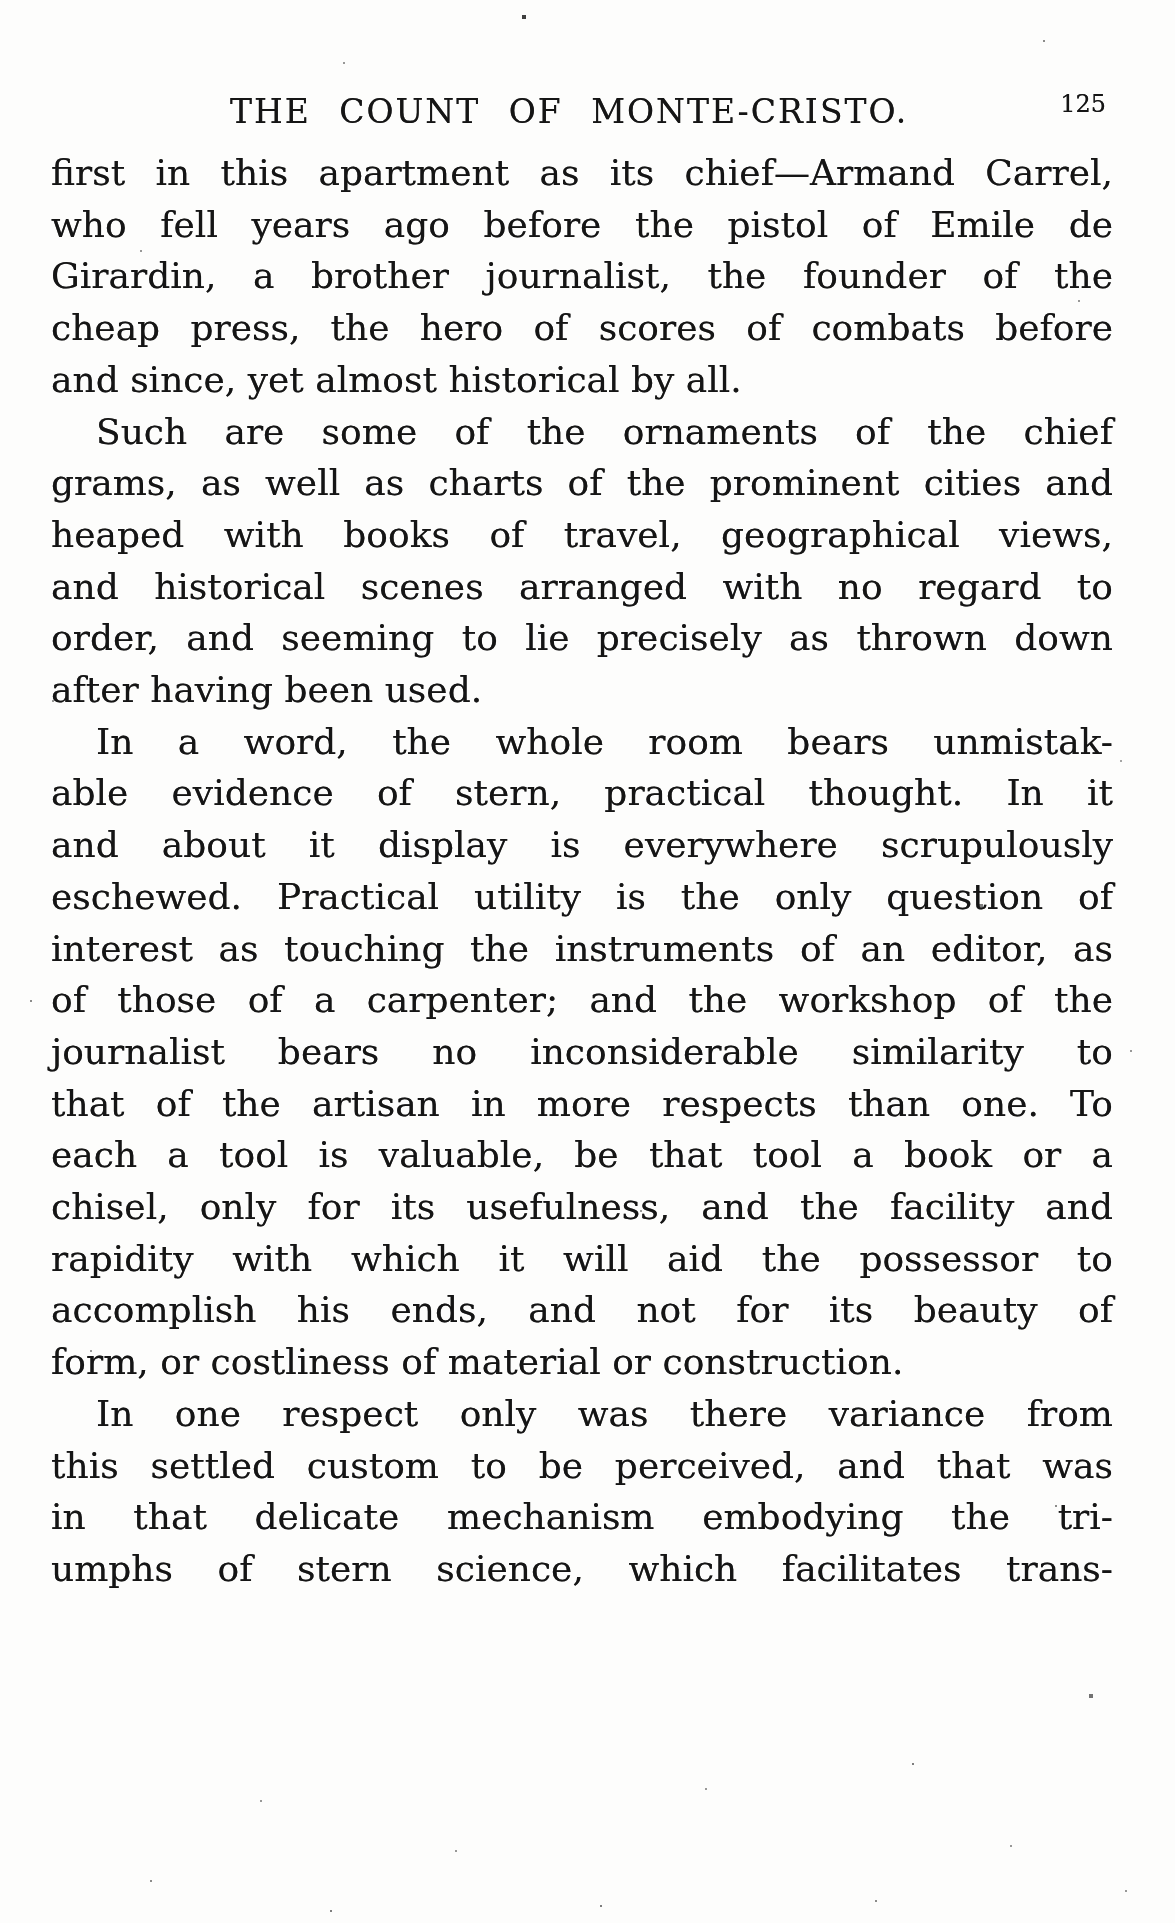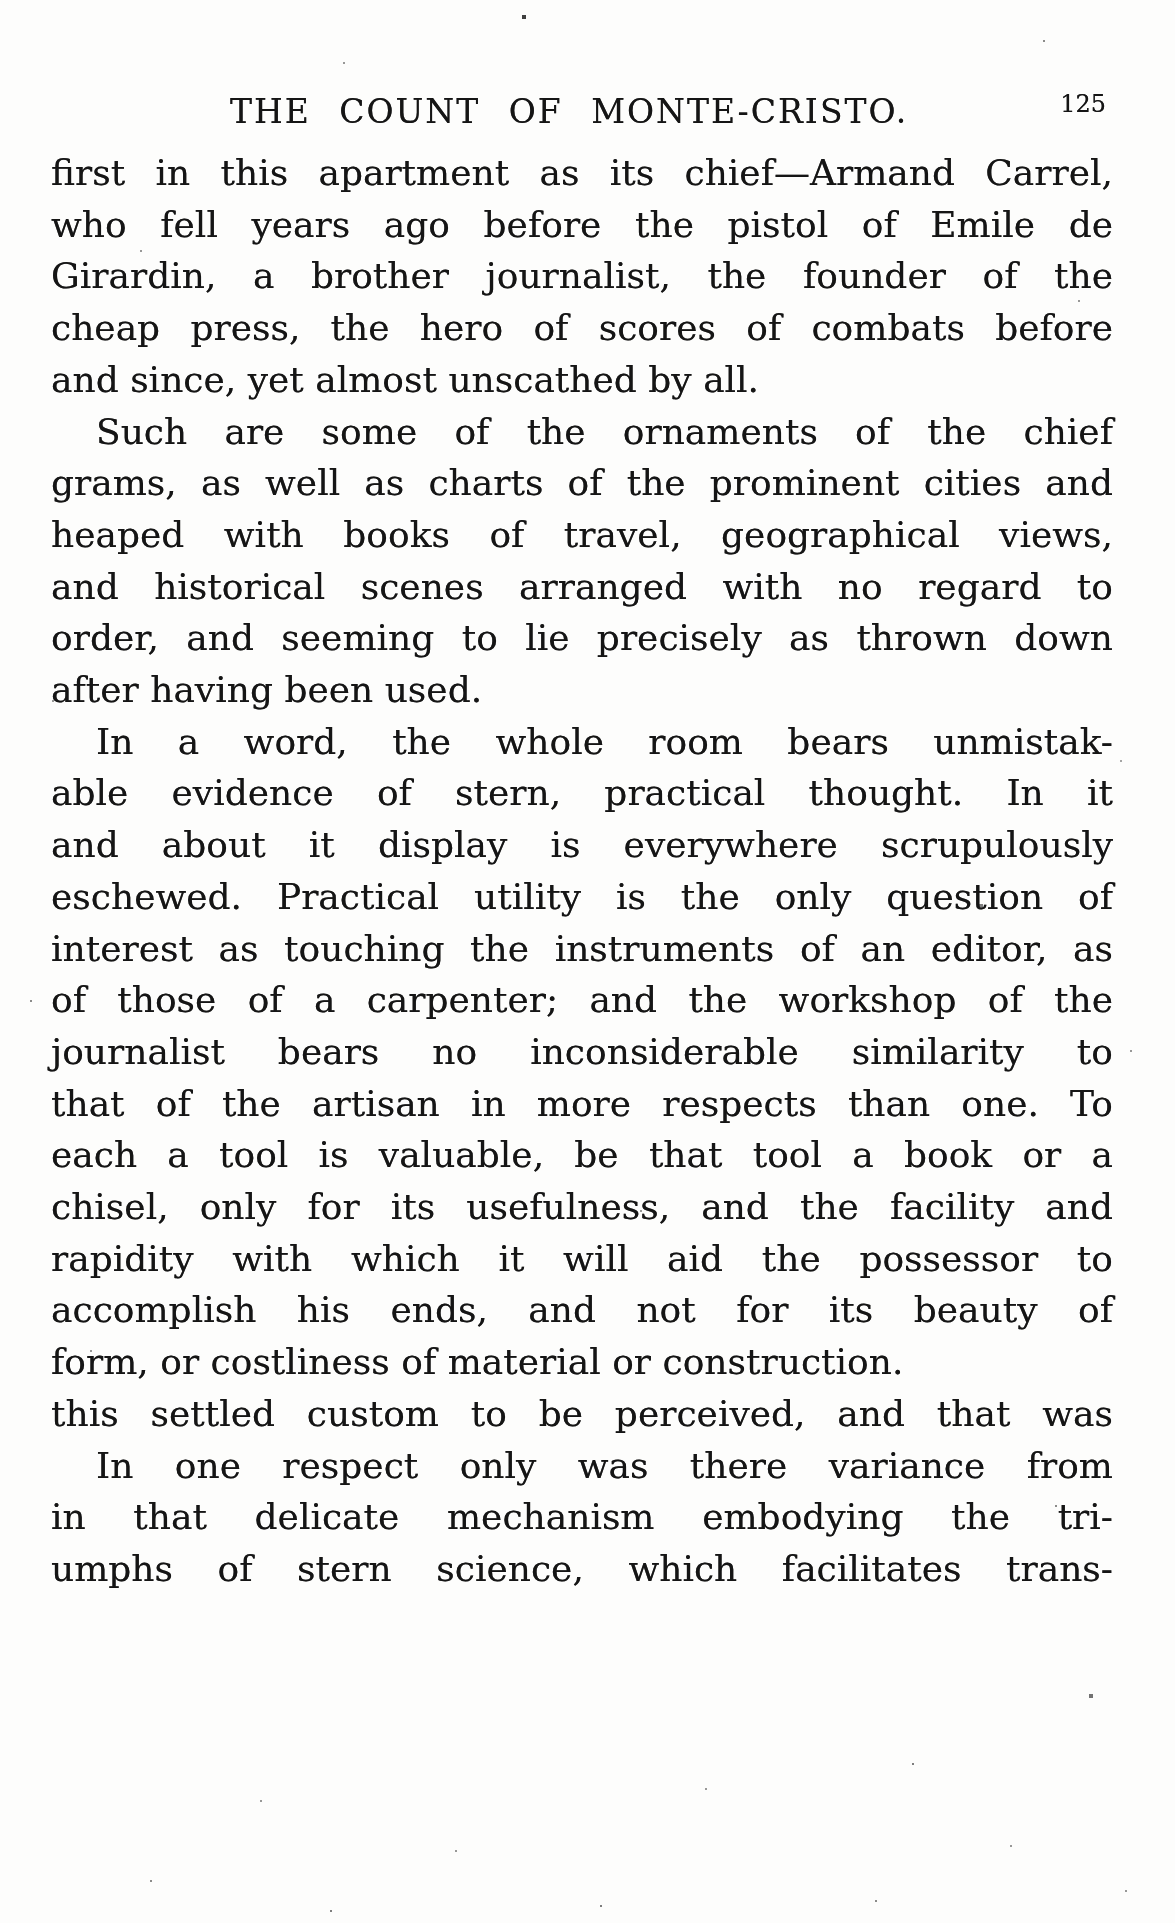--- a/index.html
+++ b/index.html
@@ -100,21 +100,21 @@
   <header class="running-head">
     <div class="head-title">THE COUNT OF MONTE-CRISTO.</div>
     <div class="folio">125</div>
   </header>
   <main class="text-block" id="text-block">
       <div class="paragraph">
         <div class="line">first in this apartment as its chief—Armand Carrel,</div>
         <div class="line">who fell years ago before the pistol of Emile de</div>
         <div class="line">Girardin, a brother journalist, the founder of the</div>
         <div class="line">cheap press, the hero of scores of combats before</div>
-        <div class="line flush">and since, yet almost unscathed by all.</div>
+        <div class="line flush">and since, yet almost historical by all.</div>
       </div>
       <div class="paragraph">
         <div class="line indent">Such are some of the ornaments of the chief</div>
         <div class="line">grams, as well as charts of the prominent cities and</div>
         <div class="line">heaped with books of travel, geographical views,</div>
         <div class="line">and historical scenes arranged with no regard to</div>
         <div class="line">order, and seeming to lie precisely as thrown down</div>
         <div class="line flush">after having been used.</div>
       </div>
       <div class="paragraph">
@@ -126,19 +126,19 @@
         <div class="line">of those of a carpenter; and the workshop of the</div>
         <div class="line">journalist bears no inconsiderable similarity to</div>
         <div class="line">that of the artisan in more respects than one.  To</div>
         <div class="line">each a tool is valuable, be that tool a book or a</div>
         <div class="line">chisel, only for its usefulness, and the facility and</div>
         <div class="line">rapidity with which it will aid the possessor to</div>
         <div class="line">accomplish his ends, and not for its beauty of</div>
         <div class="line flush">form, or costliness of material or construction.</div>
       </div>
       <div class="paragraph">
+        <div class="line indent">In one respect only was there variance from</div>
         <div class="line">this settled custom to be perceived, and that was</div>
-        <div class="line indent">In one respect only was there variance from</div>
         <div class="line">in that delicate mechanism embodying the tri-</div>
         <div class="line">umphs of stern science, which facilitates trans-</div>
       </div>
     </main>
 </div>
 
 </body></html>

